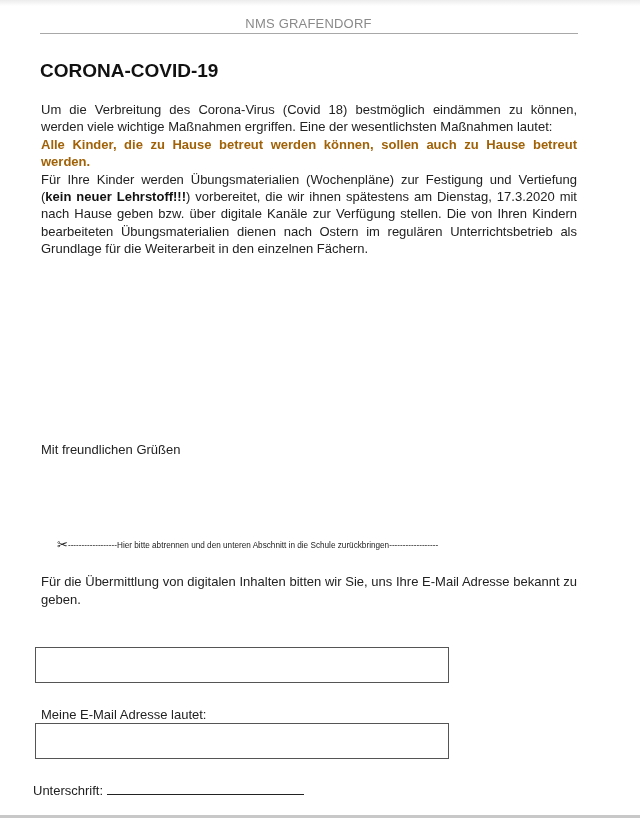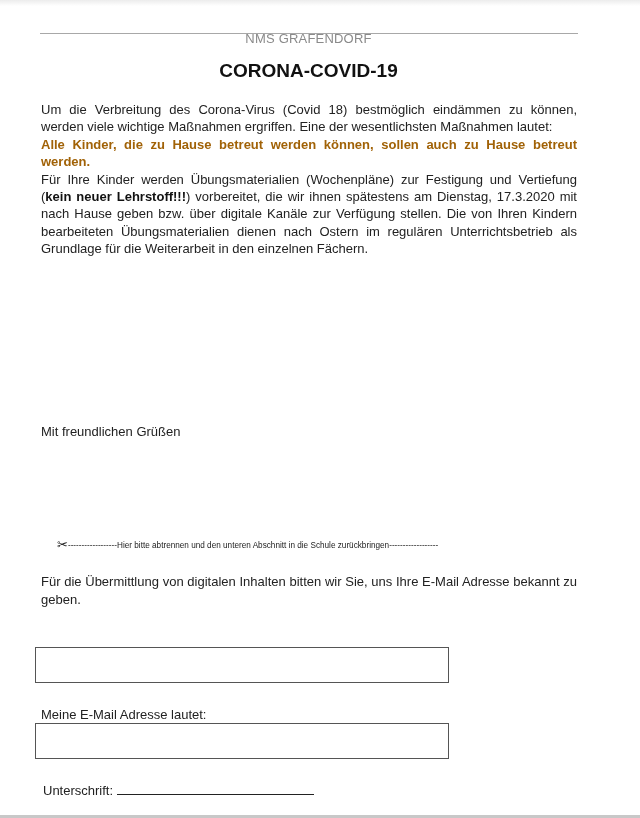--- a/index.html
+++ b/index.html
@@ -4,39 +4,39 @@
   <style>
     html, body { margin: 0; padding: 0; }
     body {
       width: 640px; height: 818px; background: #ffffff; position: relative; overflow: hidden;
       font-family: "Liberation Sans", sans-serif; color: #1a1a1a;
     }
     .top-shade { position: absolute; left: 0; top: 0; width: 640px; height: 6px;
       background: linear-gradient(#ececec, #ffffff); }
     .bottom-rule { position: absolute; left: 0; top: 815px; width: 640px; height: 3px; background: #c8c8c8; }
     .header-text { position: absolute; left: 40px; width: 537px; top: 16px; text-align: center;
-      font-size: 13px; color: #8a8a8a; letter-spacing: 0.2px; margin-top: 15px; }
+      font-size: 13px; color: #8a8a8a; letter-spacing: 0.2px; }
     .header-rule { position: absolute; left: 40px; width: 538px; top: 33px; height: 1px; background: #a8a8a8; }
-    .title { position: absolute; left: 40px; width: 537px; top: 60px; text-align: center;
+    .title { position: absolute; left: 40px; width: 537px; top: 60px; text-align: left;
       font-size: 19px; font-weight: bold; color: #111; }
     .body { position: absolute; left: 41px; width: 536px; top: 101px; font-size: 13px; line-height: 17.4px;
       text-align: justify; color: #222; }
     .body p { margin: 0; }
     .body .last-line { text-align-last: left; }
     .bold-u { font-weight: bold; color: #a16207; }
     b { color: #111; }
-    .greeting { position: absolute; left: 41px; top: 423px; font-size: 13px; line-height: 18.5px; color: #222; }
+    .greeting { position: absolute; left: 41px; top: 441px; font-size: 13px; line-height: 18.5px; color: #222; }
     .cutline { position: absolute; left: 57px; top: 537px; font-size: 8.2px; color: #222; white-space: nowrap; text-align: center; }
     .cutline .scissors { font-size: 13px; vertical-align: -1px; }
     .info { position: absolute; left: 41px; width: 536px; top: 573px; font-size: 13px; line-height: 17.5px;
       text-align: justify; color: #222; }
     .label { position: absolute; left: 41px; font-size: 13px; color: #222; }
     .box { position: absolute; left: 35px; width: 414px; height: 36px; border: 1.5px solid #555; background: #fff;
       box-sizing: border-box; }
-    .sig { position: absolute; left: 43px; top: 782px; font-size: 13px; color: #222; }
+    .sig { position: absolute; left: 33px; top: 782px; font-size: 13px; color: #222; }
     .sig-line { display: inline-block; width: 197px; border-bottom: 1px solid #222; height: 12px; vertical-align: baseline; margin-left: 4px; }
   </style>
 </head>
 <body>
 
 <div class="top-shade"></div>
 
 <div class="header-text">NMS GRAFENDORF</div>
 <div class="header-rule"></div>
 

